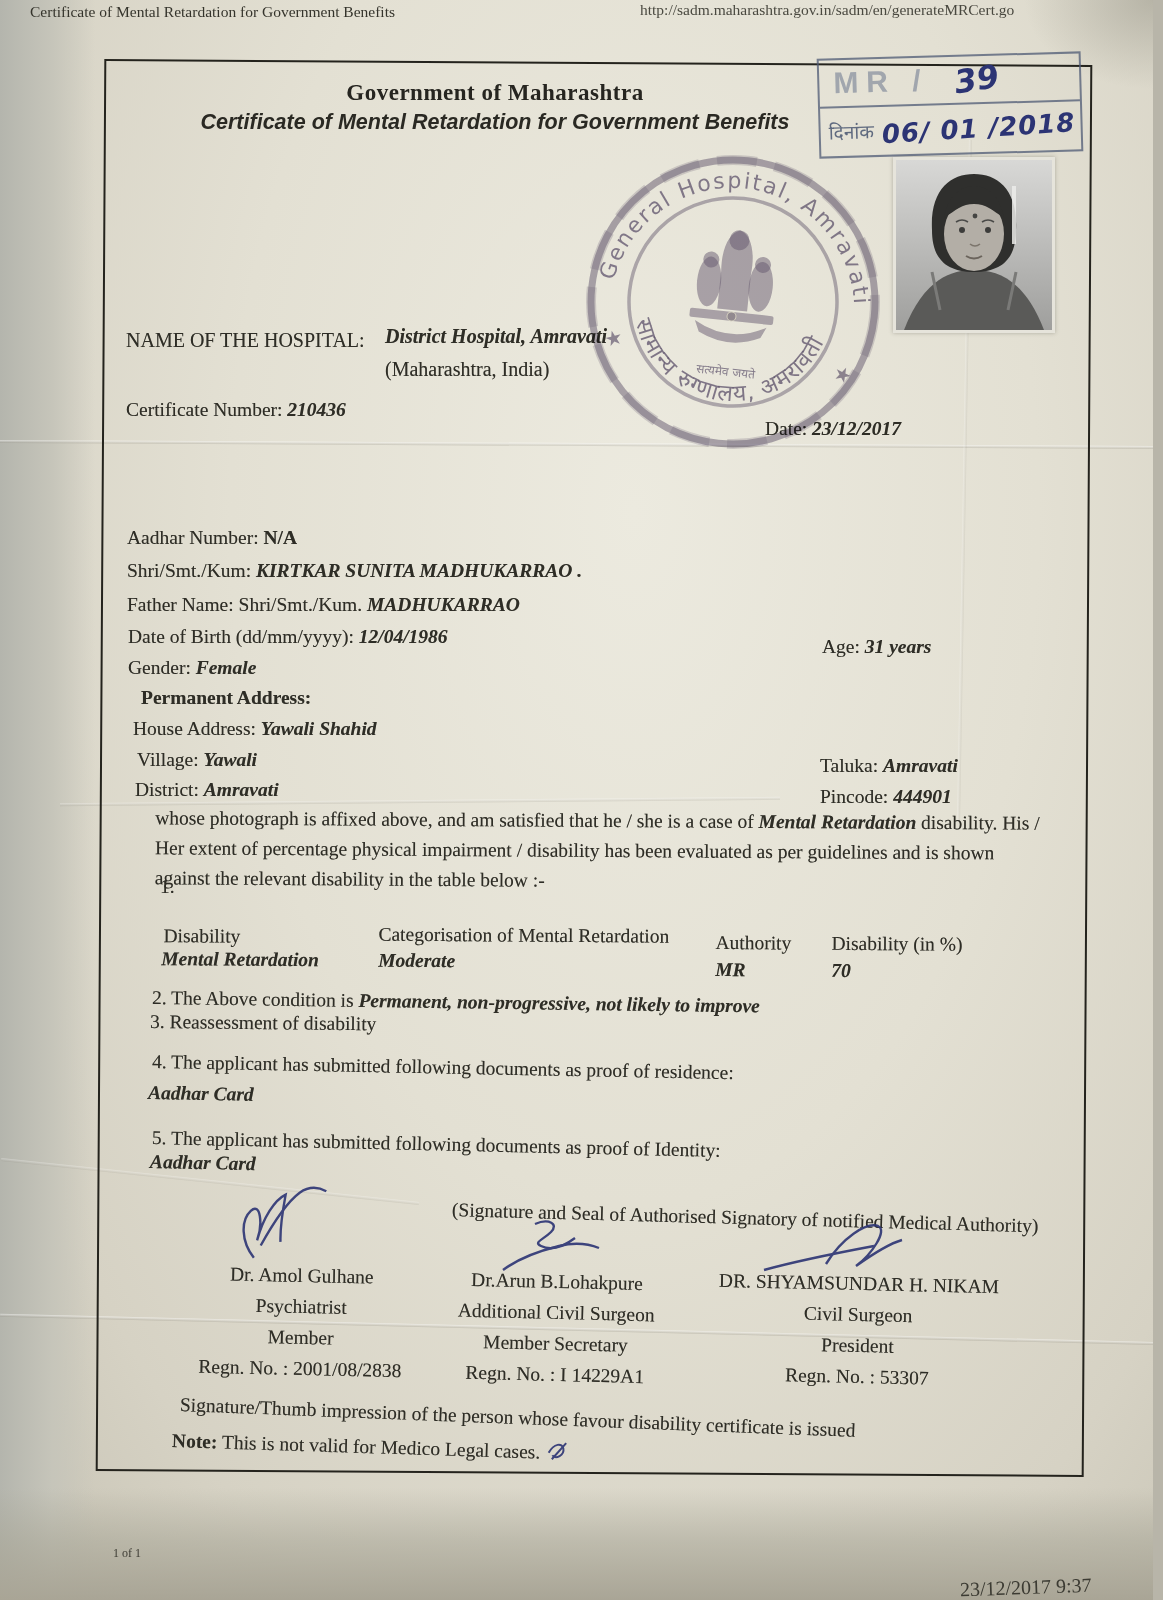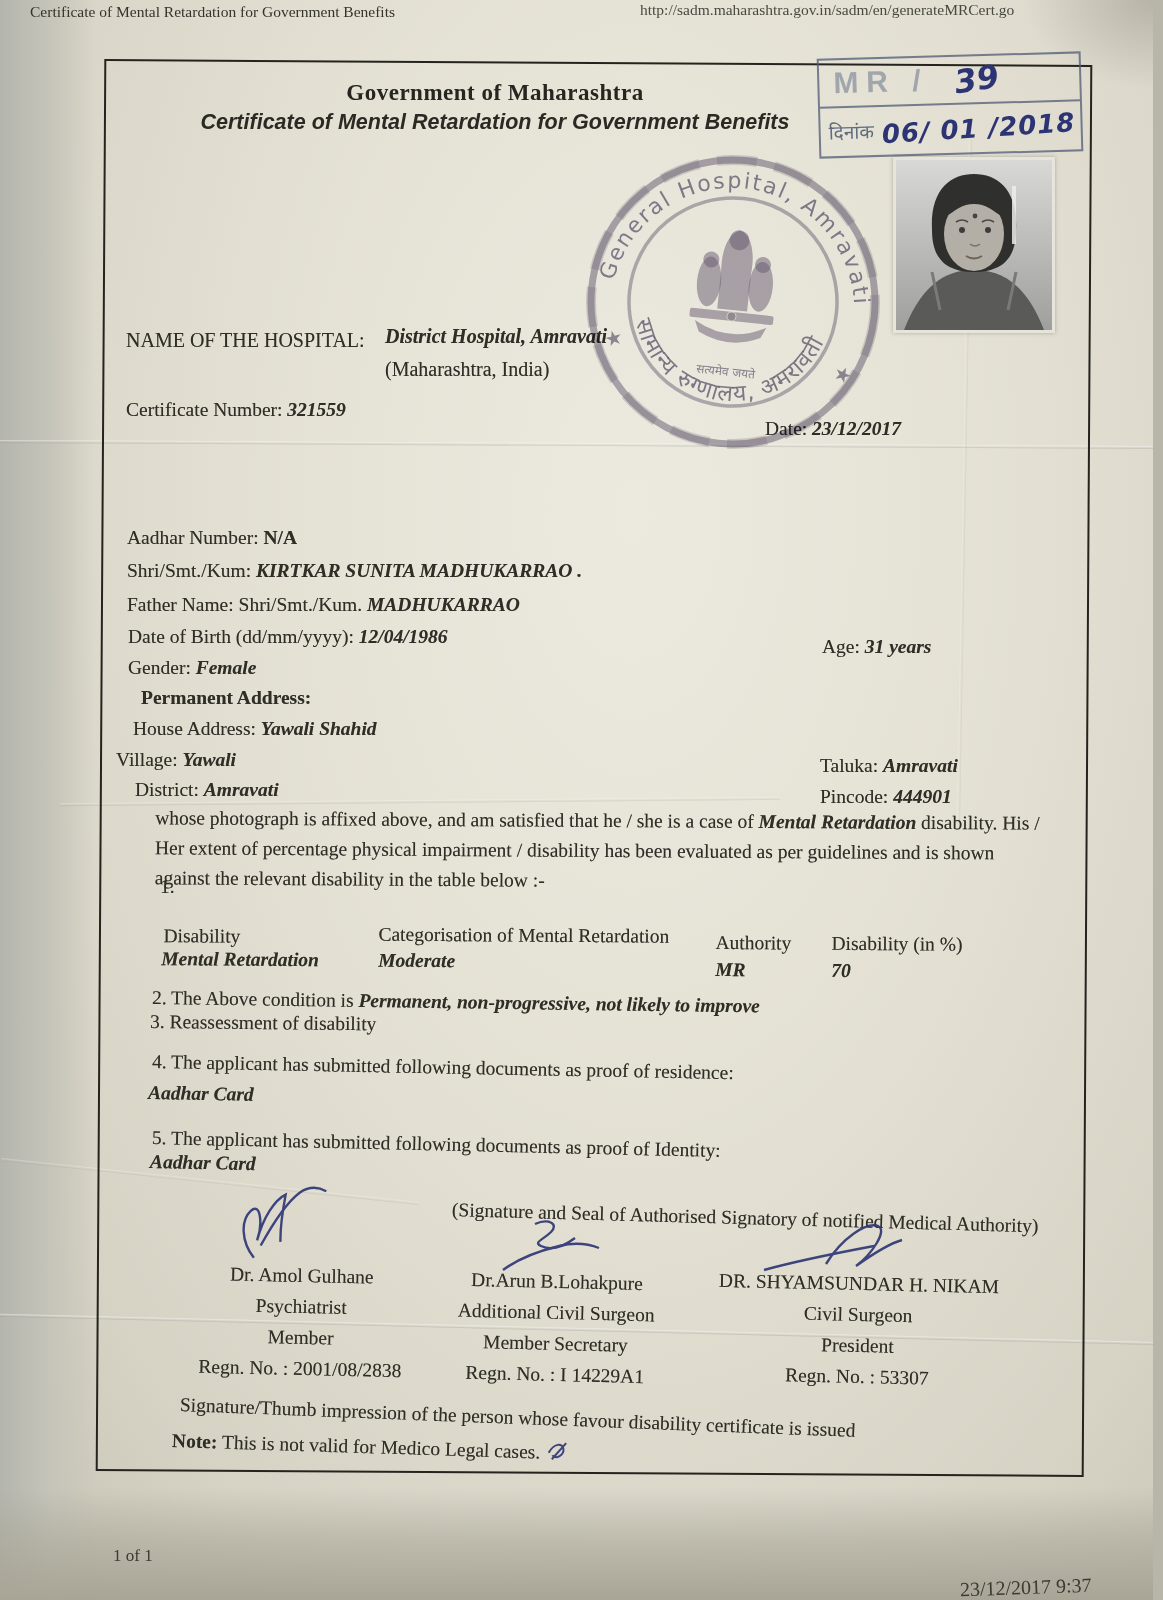--- a/index.html
+++ b/index.html
@@ -53,21 +53,21 @@
 
   .para { position:absolute; left:155px; top:806px; width:885px; z-index:4; font-size:19.5px;
           line-height:30px; white-space:normal; color:#2e2d26; transform:rotate(.35deg);
           text-shadow:0 0 .5px rgba(46,45,38,.4);}
 
   .sig-block { position:absolute; z-index:4; text-align:center; font-size:19.5px; color:#2e2d26;
                text-shadow:0 0 .5px rgba(46,45,38,.4);}
   .sig-block div { margin-top:9px; white-space:nowrap; }
   .sig-svg { position:absolute; z-index:5; }
 
-  .footer-page { position:absolute; left:113px; top:1546px; font-size:17px; color:#3c3b33; z-index:4; }
+  .footer-page { position:absolute; left:113px; top:1546px; font-size:12px; color:#3c3b33; z-index:4; }
   .footer-time { position:absolute; left:960px; top:1576px; font-size:20px; color:#3c3b33; z-index:4; transform:rotate(-2deg); }
 
   .print-header { position:absolute; top:3px; left:0; width:1163px; z-index:4; font-size:15.5px; color:#35342c; }
   .ph-left { position:absolute; left:30px; top:0; }
   .ph-right { position:absolute; left:640px; top:-2px; width:523px; overflow:hidden; white-space:nowrap; color:#4a4940;}
 </style>
 </head>
 <body>
 
 <div id="doc">
@@ -161,21 +161,21 @@
       <path d="M36,112 L44,150 M120,112 L112,150" stroke="#7a7a78" stroke-width="3"></path>
     </svg>
   </div>
 
   <span class="txt" style="left:126px; top:329px; font-size:20px;">NAME OF THE HOSPITAL:</span>
   <span class="txt val" style="left:385px; top:325px; font-size:20px;">District Hospital, Amravati</span>
   <span class="txt" style="left:385px; top:358px; font-size:20px;">(Maharashtra, India)</span>
 
   <span class="txt" style="left:126px; top:399px;">
     <span>Certificate Number:</span>
-    <span class="val">321559</span>
+    <span class="val">210436</span>
   </span>
   <span class="txt" style="left:765px; top:418px;">
     <span>Date:</span>
     <span class="val">23/12/2017</span>
   </span>
 
 
 
   <span class="txt" style="left:127px; top:527px;">
     <span>Aadhar Number:</span>
@@ -206,21 +206,21 @@
     <span class="val">Female</span>
   </span>
 
   <span class="txt b" style="left:141px; top:687px;">Permanent Address:</span>
 
   <span class="txt" style="left:133px; top:718px;">
     <span>House Address:</span>
     <span class="val">Yawali Shahid</span>
   </span>
 
-  <span class="txt" style="left:116px; top:749px;">
+  <span class="txt" style="left:137px; top:749px;">
     <span>Village:</span>
     <span class="val">Yawali</span>
   </span>
   <span class="txt" style="left:820px; top:755px;">
     <span>Taluka:</span>
     <span class="val">Amravati</span>
   </span>
 
   <span class="txt" style="left:135px; top:779px;">
     <span>District:</span>

